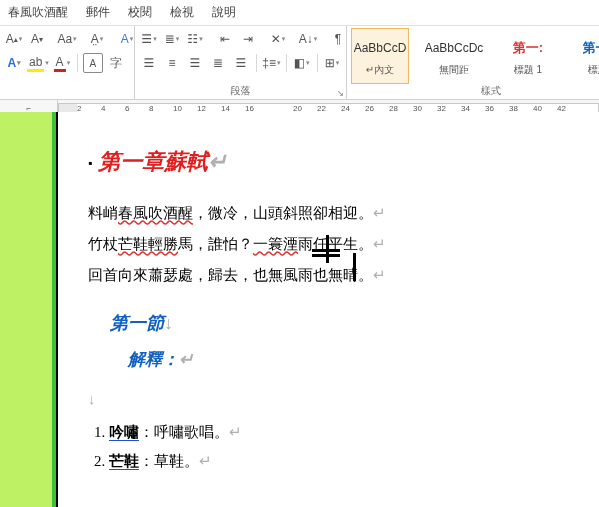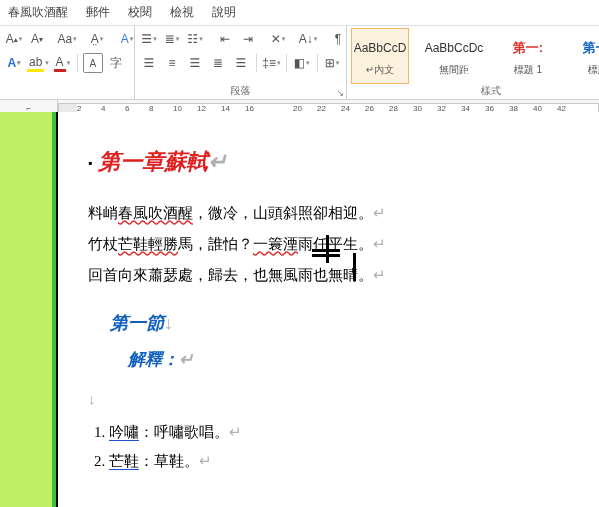--- a/index.html
+++ b/index.html
@@ -44,21 +44,21 @@
   .page-right-edge { position:absolute; right:20px; top:5px; bottom:0; width:10px; background:#000; }
   .page-right-edge::before{ content:""; position:absolute; left:-4px; top:0; bottom:0; width:4px; background:#3fbf3f; }
   
   .content { padding: 30px 30px 0 30px; font-family: "DFKai-SB","KaiTi","STKaiti",serif; color:#000; font-size:15px; line-height: 1.8; }
   .h1 { color:#e02020; font-weight:bold; font-size:22px; font-style: italic; font-family: "DFKai-SB","KaiTi",serif; margin-bottom: 18px; }
   .h1 .bullet { color:#000; font-style:normal; font-size:12px; margin-right:6px; vertical-align: middle;}
   .ret { color:#b0b0b0; }
   
   .poem p { margin-bottom: 4px; }
   .u-red { border-bottom: 1px wavy #e03030; text-decoration: underline wavy #e03030; text-underline-offset: 2px;}
-  .u-blue { border-bottom: 1px solid #2050d0; }
+  .u-blue { border-bottom: 1px solid #2050d0; font-weight: bold; }
   
   .cursor-cross { position:absolute; left: 268px; top: 137px; pointer-events:none; }
   .cursor-cross::before, .cursor-cross::after { content:""; position:absolute; background:#000; }
   .cursor-cross::before { left:-14px; top:0; width:28px; height:3px; }
   .cursor-cross::after { left:0; top:-14px; width:3px; height:28px; }
   .cursor-cross .v2 { position:absolute; left:-14px; top:5px; width:28px; height:3px; background:#000;}
   .cursor-cross .h2 { position:absolute; left:5px; top:-14px; width:3px; height:28px; background:#000;}
   
   .h2 { color:#1060c0; font-weight:bold; font-style:italic; font-size:18px; margin: 18px 0 6px 22px; }
   .h3 { color:#1060c0; font-weight:bold; font-style:italic; font-size:17px; margin: 4px 0 10px 40px; }

